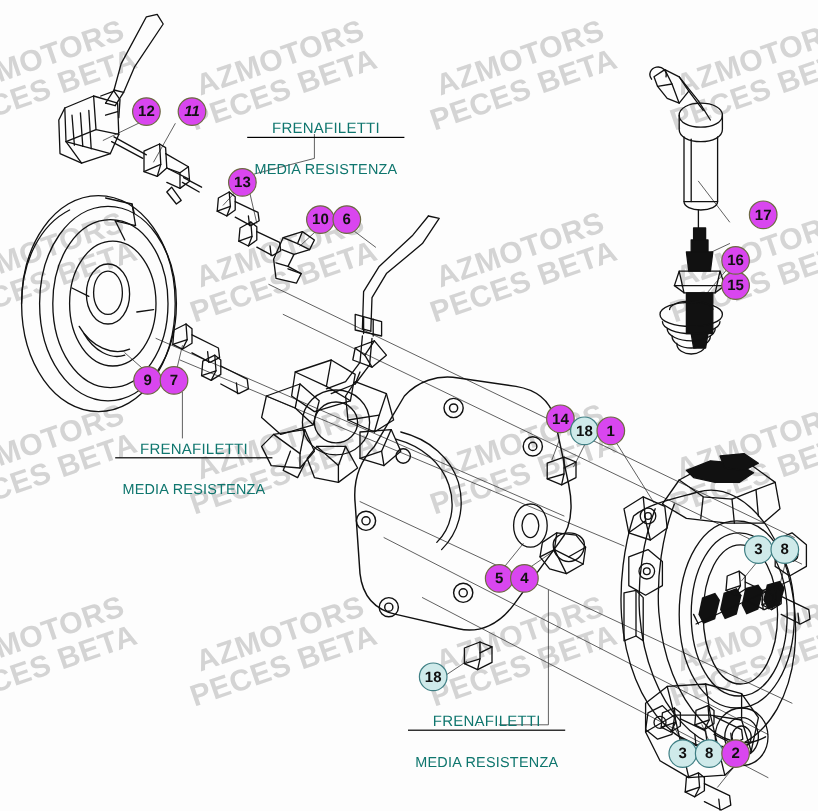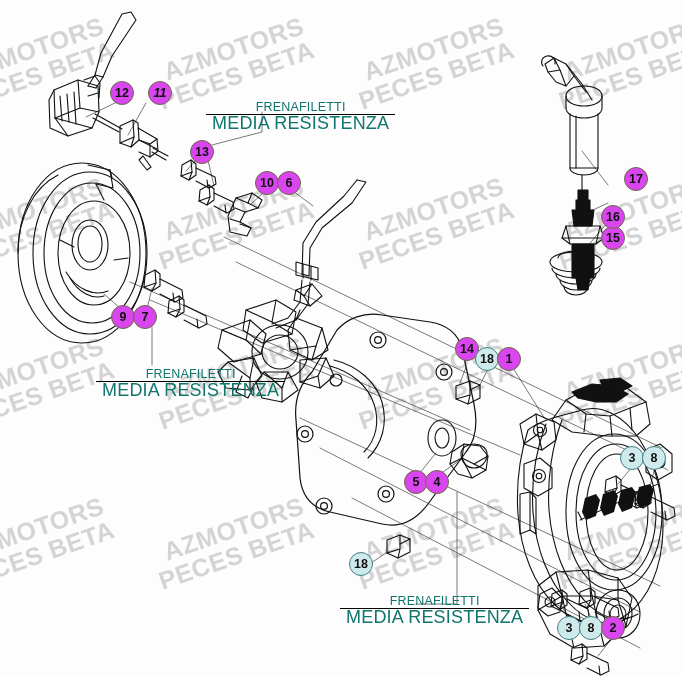--- a/index.html
+++ b/index.html
@@ -24,21 +24,21 @@
        border:1.2px solid #2a2a2a;display:flex;align-items:center;justify-content:center;
        font-size:12.5px;font-weight:700;color:#111;
        font-family:"Liberation Sans","DejaVu Sans",sans-serif;line-height:1;}
   .cal.y{background:#d946ef;border-color:#6d6a43;}
   .cal.c{background:#cfeaea;border-color:#3f7f84;}
 
   
   .note{position:absolute;z-index:6;text-align:center;color:#0f766e;
         font-family:"Liberation Sans","DejaVu Sans",sans-serif;}
   .note .t1{font-size:12.5px;line-height:14px;padding:0 6px;letter-spacing:.2px;}
-  .note .t2{font-size:18px;line-height:15px;border-top:1.3px solid #000;padding:1px 6px 0;letter-spacing:.2px;}
+  .note .t2{font-size:12px;line-height:15px;border-top:1.3px solid #000;padding:19px 6px 0;letter-spacing:.2px;}
 </style>
 </head>
 <body>
 
 <div id="stage">
 
   <div id="wm">
       <div class="wm" style="left: -40px; top: 60px; color: rgb(201, 201, 201); transform: rotate(-19deg);">
         <span class="l1">AZMOTORS</span>
         <span class="l2">PECES BETA</span>

